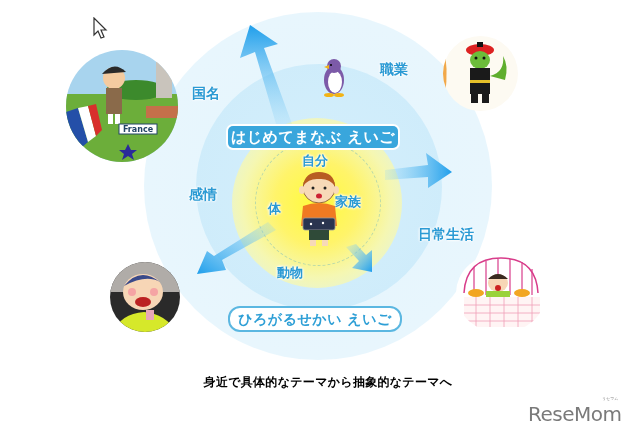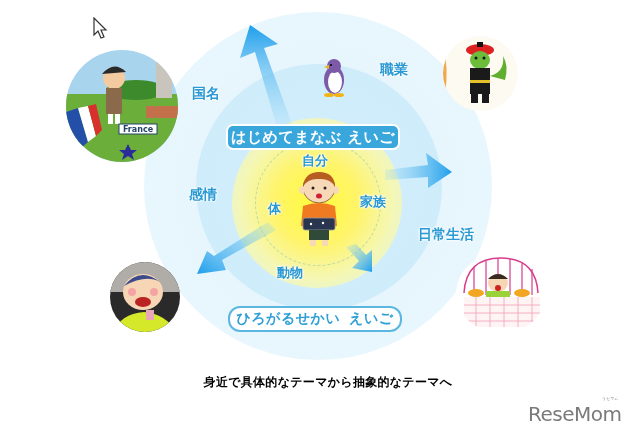--- a/index.html
+++ b/index.html
@@ -12,21 +12,21 @@
               background:radial-gradient(circle at 50% 50%, #d4effc 0%, #cdebfa 100%); }
   .ring-sun { left:232px; top:118px; width:170px; height:170px; border-radius:50%;
               background:radial-gradient(circle at 50% 50%, #fffb3a 0%, #fff46a 35%, #f5f7b2 62%, #d6f0fb 100%); }
   .ring-dash { left:255px; top:140px; width:126px; height:126px; border-radius:50%;
                border:1px dashed #b9d9a9; box-sizing:border-box; }
   .title-pill { left:228px; top:126px; width:170px; height:22px; background:#39a6dc; border-radius:5px;
                 color:#fff; font-weight:bold; font-size:15px; line-height:22px; text-align:center;
                 box-shadow:0 0 0 2px #ffffff; letter-spacing:0.5px; }
   .sub-pill { left:228px; top:306px; width:170px; height:22px; background:#fff; border:2px solid #5bb7e1;
               border-radius:12px; color:#2e9fd6; font-weight:bold; font-size:14px; line-height:22px; text-align:center;
-              letter-spacing:0.5px;font-family:Liberation Mono, monospace; }
+              letter-spacing:0.5px; }
   .label { color:#2b9ad4; font-weight:bold; font-size:14px; text-shadow:0 0 3px #fff, 0 0 3px #fff, 0 0 2px #fff; white-space:nowrap; }
   .label.small { font-size:13px; }
   .photo { border-radius:50%; overflow:hidden; }
   .caption { left:128px; top:372px; width:400px; color:#000000; font-weight:bold; font-size:12px;
              line-height:21px; text-align:center; letter-spacing:0.3px; }
   .logo { left:528px; top:402px; color:#7a7a7a; font-weight:normal; font-size:20px; letter-spacing:-0.5px; }
   .logo-ruby { left:602px; top:396px; color:#8a8a8a; font-size:4px; }
   .cursor { left:93px; top:17px; }
 </style>
 </head>
@@ -72,21 +72,21 @@
   <g>
     <polygon points="346,247 356,244 366,255 372,250 372,272 352,268 359,261" fill="url(#gDown)"></polygon>
   </g>
 </svg>
 
 <div class="abs title-pill">はじめてまなぶ えいご</div>
 <div class="abs sub-pill">ひろがるせかい えいご</div>
 
 <div class="abs label small" style="left:302px;top:152px;">自分</div>
 <div class="abs label small" style="left:268px;top:200px;">体</div>
-<div class="abs label small" style="left:360px;top:193px;">家族</div>
+<div class="abs label small" style="left:335px;top:193px;">家族</div>
 <div class="abs label small" style="left:277px;top:264px;">動物</div>
 
 <div class="abs label" style="left:192px;top:85px;">国名</div>
 <div class="abs label" style="left:380px;top:61px;">職業</div>
 <div class="abs label" style="left:189px;top:186px;">感情</div>
 <div class="abs label" style="left:394px;top:226px;margin-left:24px;">日常生活</div>
 
 <svg class="abs" style="left:289px;top:168px;" width="60" height="80" viewBox="0 0 60 80">
   <ellipse cx="30" cy="20" rx="16" ry="15" fill="#f7d9b8" stroke="#7a4a2a" stroke-width="0.8"></ellipse>
   <path d="M14 18 Q16 4 30 4 Q45 4 46 18 Q40 10 30 11 Q20 10 14 18 Z" fill="#b85d22"></path>

